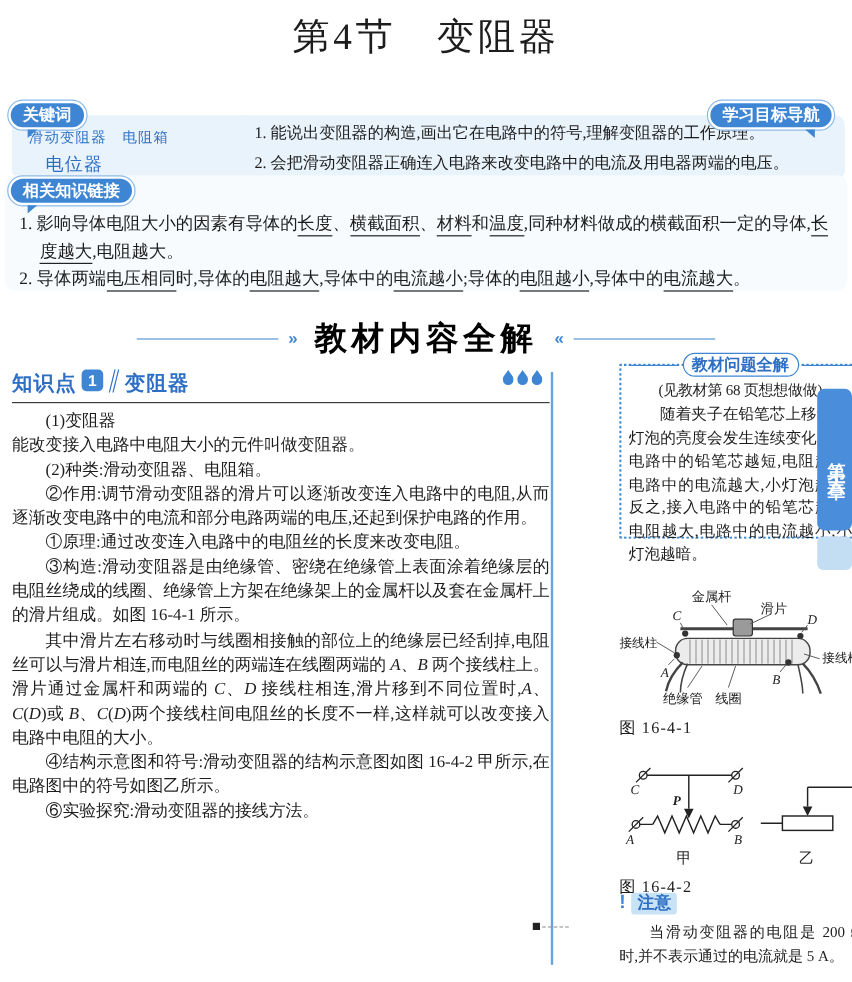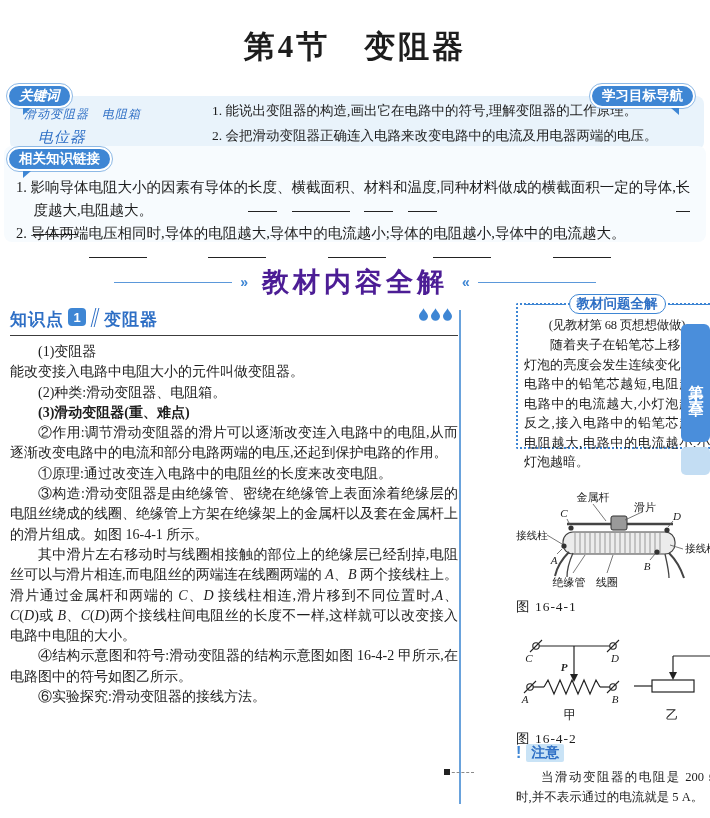--- a/index.html
+++ b/index.html
@@ -4,57 +4,57 @@
 <style>
   :root{
     --accent:#3e86d4; --panel-bg:#e9f3fb; --link-blue:#2e6fc5; --text:#1d1d1d;
     --note-highlight:#c9e3f6; --tab-blue:#4a8edb; --tab-light:#c3ddf3; --divider:#69a2dc;
   }
   *{box-sizing:border-box;margin:0;padding:0;}
   body{background:#fff;font-family:"Liberation Serif",serif;color:var(--text);}
   .page{position:relative;width:710px;height:818px;margin:0 auto;background:#fff;overflow:hidden;}
 
   
-  .page-title{position:absolute;top:26px;left:0;width:100%;text-align:center;
-    font-size:31px;font-weight:bold;letter-spacing:3px;font-family:"Liberation Serif",serif;}
+  .page-title{position:absolute;top:10px;left:0;width:100%;text-align:center;
+    font-size:31px;font-weight:normal;letter-spacing:3px;font-family:"Liberation Serif",serif;}
 
   
   .tag{position:absolute;display:inline-flex;background:#fff;border:1.4px solid #8db9e6;
     border-radius:13px;padding:2px;z-index:3;}
   .tag-inner{background:var(--accent);color:#fff;border-radius:10px;padding:1px 10px;
     font-size:13.5px;font-weight:bold;font-family:"Liberation Sans",sans-serif;white-space:nowrap;}
   .tag::after{content:"";position:absolute;left:16px;bottom:-7px;width:0;height:0;
     border-top:7px solid var(--accent);border-right:8px solid transparent;}
 
   
-  .kw-box{position:absolute;left:10px;top:96px;width:204px;height:54px;background:var(--panel-bg);border-radius:8px;font-style:italic;}
+  .kw-box{position:absolute;left:10px;top:96px;width:204px;height:54px;background:var(--panel-bg);border-radius:8px;}
   .kw-box .tag{left:-4px;top:-13px;}
   .kw-line1{position:absolute;left:14px;top:10px;font-size:12px;color:var(--link-blue);letter-spacing:1px;}
   .kw-line2{position:absolute;left:28px;top:32px;font-size:15px;color:var(--link-blue);letter-spacing:1px;}
 
   .obj-box{position:absolute;left:198px;top:96px;width:506px;height:54px;background:var(--panel-bg);border-radius:8px;}
   .obj-box .tag{right:8px;top:-13px;left:auto;}
   .obj-box .tag::after{left:auto;right:16px;border-right:none;border-left:8px solid transparent;}
   .obj-line{margin:4px 10px 0 14px;font-size:13.5px;line-height:21px;white-space:nowrap;}
   .obj-line:first-of-type{margin-top:7px;}
 
   
   .rel-box{position:absolute;left:4px;top:146px;width:702px;height:96px;background:#f7fbfe;border-radius:8px;}
   .rel-box .tag{left:2px;top:0px;}
   .rel-items{position:absolute;left:12px;right:8px;top:30px;}
   .rel-item{font-size:14.5px;line-height:23px;padding-left:1.2em;text-indent:-1.2em;}
-  .seg-u{border-bottom:1.1px solid #222;padding-bottom:16px;text-align:right;}
+  .seg-u{border-bottom:1.1px solid #222;padding-bottom:1px;text-align:right;}
   .seg-b{font-weight:bold;}
   .seg-i{font-style:italic;font-family:"Liberation Serif",serif;}
 
   
   .section-header{position:absolute;left:0;top:264px;width:100%;display:flex;align-items:center;justify-content:center;gap:8px;}
   .sh-line{width:118px;height:0;border-top:1.6px solid var(--accent);opacity:.85;}
   .sh-arr{color:var(--accent);font-size:14px;font-weight:bold;font-family:"Liberation Sans",sans-serif;}
-  .sh-title{font-size:27px;font-weight:bold;letter-spacing:4px;font-family:"Liberation Sans",sans-serif;color:#4c1d95;margin:0 6px;}
+  .sh-title{font-size:27px;font-weight:bold;letter-spacing:4px;font-family:"Liberation Sans",sans-serif;color:#000000;margin:0 6px;}
 
   
   .kp-row{position:absolute;left:10px;top:308px;width:448px;height:28px;
     border-bottom:1.6px solid #3c3c3c;display:flex;align-items:flex-start;}
   .kp-label,.kp-title{color:var(--link-blue);font-size:17px;font-weight:bold;
     font-family:"Liberation Sans",sans-serif;letter-spacing:1px;}
   .kp-num{display:inline-flex;align-items:center;justify-content:center;width:18px;height:18px;
     margin:0 2px 0 4px;background:var(--accent);color:#fff;border-radius:4px;font-size:13px;
     font-weight:bold;font-family:"Liberation Sans",sans-serif;}
   .kp-sep{width:4px;height:19px;border-left:1.6px solid var(--link-blue);
@@ -159,21 +159,20 @@
       <svg viewBox="0 0 10 14" width="9" height="13">
           <path d="M5 0C6.2 3 10 5.6 10 9a5 5 0 1 1-10 0C0 5.6 3.8 3 5 0Z"></path>
         </svg>
     </span>
   </div>
 
   <div class="main-col">
     <p class="para"><span>(1)变阻器</span></p>
     <p class="para no-indent"><span>能改变接入电路中电阻大小的元件叫做变阻器。</span></p>
     <p class="para"><span>(2)种类:滑动变阻器、电阻箱。</span></p>
-    <p class="para"><span class="seg-b">(3)滑动变阻器(重、难点)</span></p>
     <p class="para"><span>②作用:调节滑动变阻器的滑片可以逐渐改变连入电路中的电阻,从而逐渐改变电路中的电流和部分电路两端的电压,还起到保护电路的作用。</span></p>
     <p class="para"><span>①原理:通过改变连入电路中的电阻丝的长度来改变电阻。</span></p>
     <p class="para"><span>③构造:滑动变阻器是由绝缘管、密绕在绝缘管上表面涂着绝缘层的电阻丝绕成的线圈、绝缘管上方架在绝缘架上的金属杆以及套在金属杆上的滑片组成。如图 16-4-1 所示。</span></p>
     <p class="para"><span>其中滑片左右移动时与线圈相接触的部位上的绝缘层已经刮掉,电阻丝可以与滑片相连,而电阻丝的两端连在线圈两端的 </span><span class="seg-i">A</span><span>、</span><span class="seg-i">B</span><span> 两个接线柱上。滑片通过金属杆和两端的 </span><span class="seg-i">C</span><span>、</span><span class="seg-i">D</span><span> 接线柱相连,滑片移到不同位置时,</span><span class="seg-i">A</span><span>、</span><span class="seg-i">C</span><span>(</span><span class="seg-i">D</span><span>)或 </span><span class="seg-i">B</span><span>、</span><span class="seg-i">C</span><span>(</span><span class="seg-i">D</span><span>)两个接线柱间电阻丝的长度不一样,这样就可以改变接入电路中电阻的大小。</span></p>
     <p class="para"><span>④结构示意图和符号:滑动变阻器的结构示意图如图 16-4-2 甲所示,在电路图中的符号如图乙所示。</span></p>
     <p class="para"><span>⑥实验探究:滑动变阻器的接线方法。</span></p>
   </div>
 
   <div class="divider-v"></div>
 

